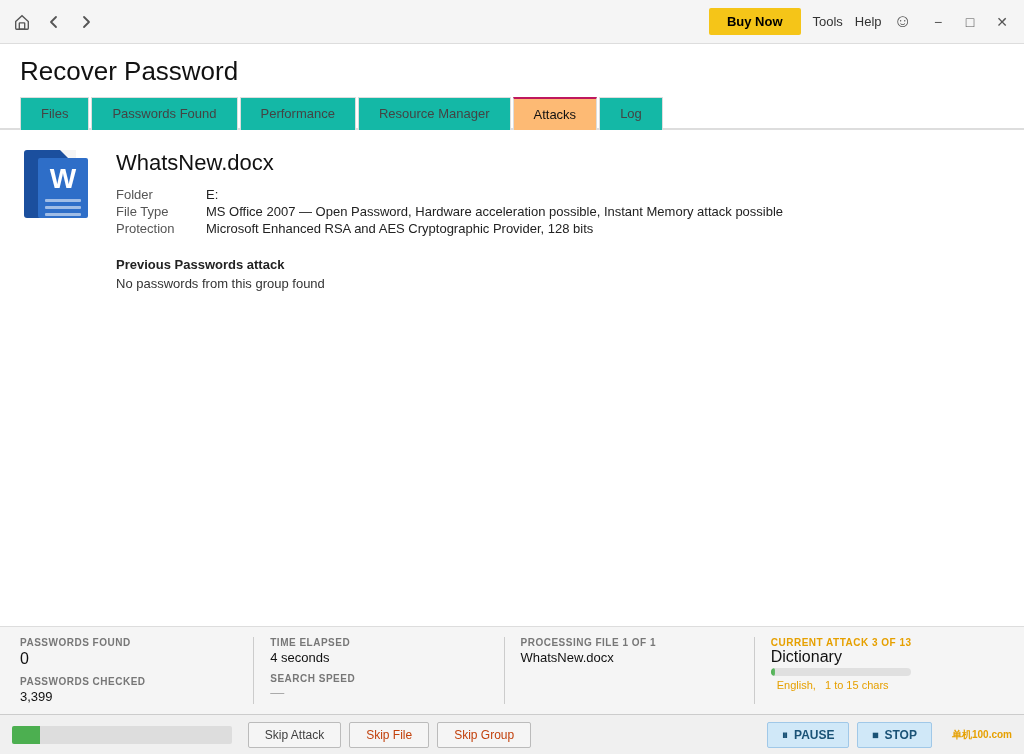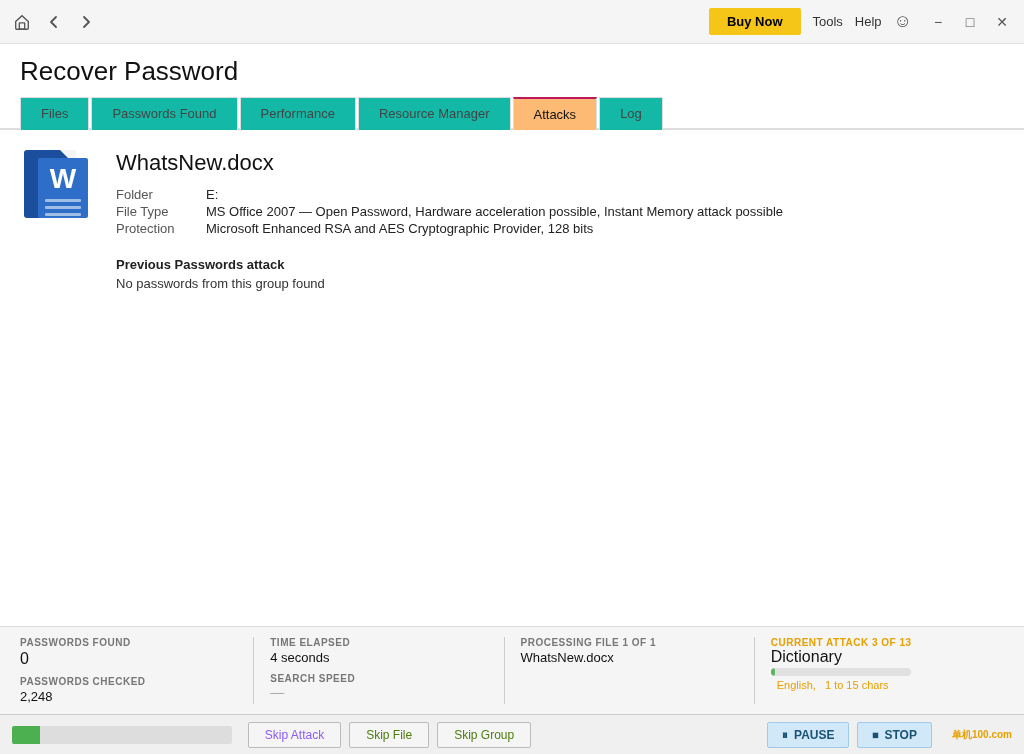--- a/index.html
+++ b/index.html
@@ -109,23 +109,23 @@
       padding: 0 12px; gap: 8px;
     }
     .progress-main-track {
       flex: 1; max-width: 300px; height: 18px;
       background: #ddd; border-radius: 2px; overflow: hidden; margin-right: 8px;
     }
     .progress-main-fill { height: 100%; width: 28px; background: #4caf50; }
     .bottom-btn {
       padding: 5px 16px; border: 1px solid #bbb;
       background: #f5f5f5; cursor: pointer; font-size: 12px;
-      color: #8b5cf6; border-radius: 2px;
-    }
-    .bottom-btn.disabled { color: #4d7c0f; cursor: default; }
+      color: #404040; border-radius: 2px;
+    }
+    .bottom-btn.disabled { color: #c2410c; cursor: default; }
     .spacer { flex: 1; }
     .pause-btn {
       display: flex; align-items: center; gap: 6px;
       padding: 5px 14px; background: #d0e8f8; border: 1px solid #a0c8e8;
       cursor: pointer; font-size: 12px; font-weight: 600; color: #1a5276;
       border-radius: 2px;
     }
     .stop-btn {
       display: flex; align-items: center; gap: 6px;
       padding: 5px 14px; background: #d0e8f8; border: 1px solid #a0c8e8;
@@ -231,21 +231,21 @@
     </div>
   </div>
 </div>
 
 <div class="statusbar">
 
   <div class="stat-group" style="min-width:140px;">
     <div class="stat-label">PASSWORDS FOUND</div>
     <div class="stat-value">0</div>
     <div class="stat-label" style="margin-top:8px;">PASSWORDS CHECKED</div>
-    <div class="stat-value-sm">2,248</div>
+    <div class="stat-value-sm">3,399</div>
   </div>
 
   <div class="stat-group" style="min-width:130px;">
     <div class="stat-label">TIME ELAPSED</div>
     <div class="stat-value-sm">4 seconds</div>
     <div class="stat-label" style="margin-top:8px;">SEARCH SPEED</div>
     <div class="mini-dash">—</div>
   </div>
 
   <div class="stat-group" style="min-width:170px;">

